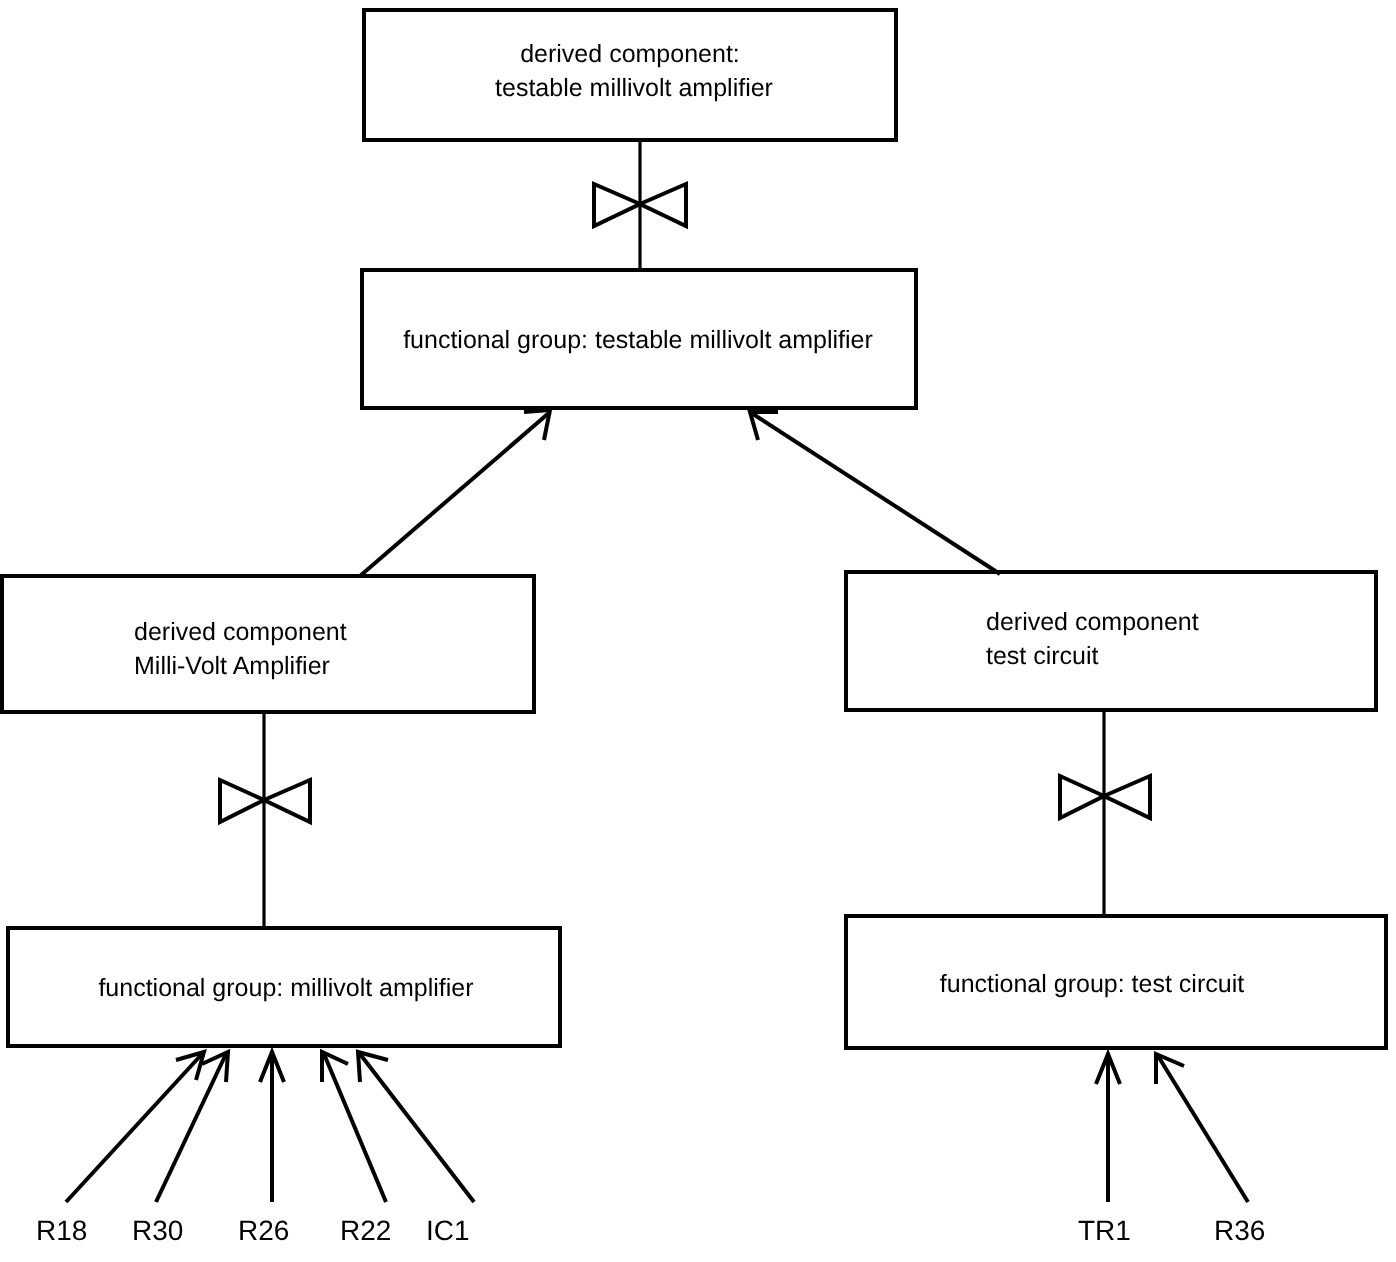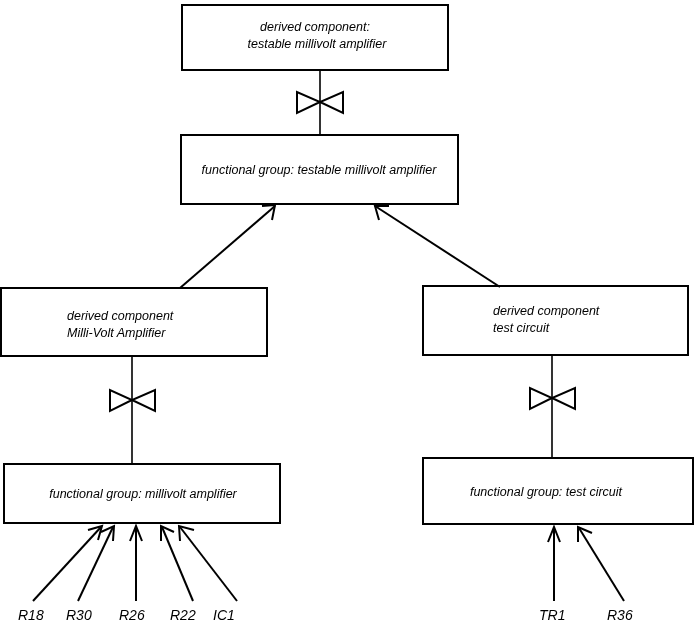--- a/index.html
+++ b/index.html
@@ -10,21 +10,20 @@
   body {
     width: 698px;
     height: 631px;
     font-family: "Liberation Sans", sans-serif;
     overflow: hidden;
   }
   #diagram-root {
     position: relative;
     width: 698px;
     height: 566px;
-    font-style: italic;
   }
   svg#diagram-canvas {
     display: block;
     width: 698px;
     height: 631px;
   }
   .box-rect {
     fill: #ffffff;
     stroke: #000000;
     stroke-width: 2;

